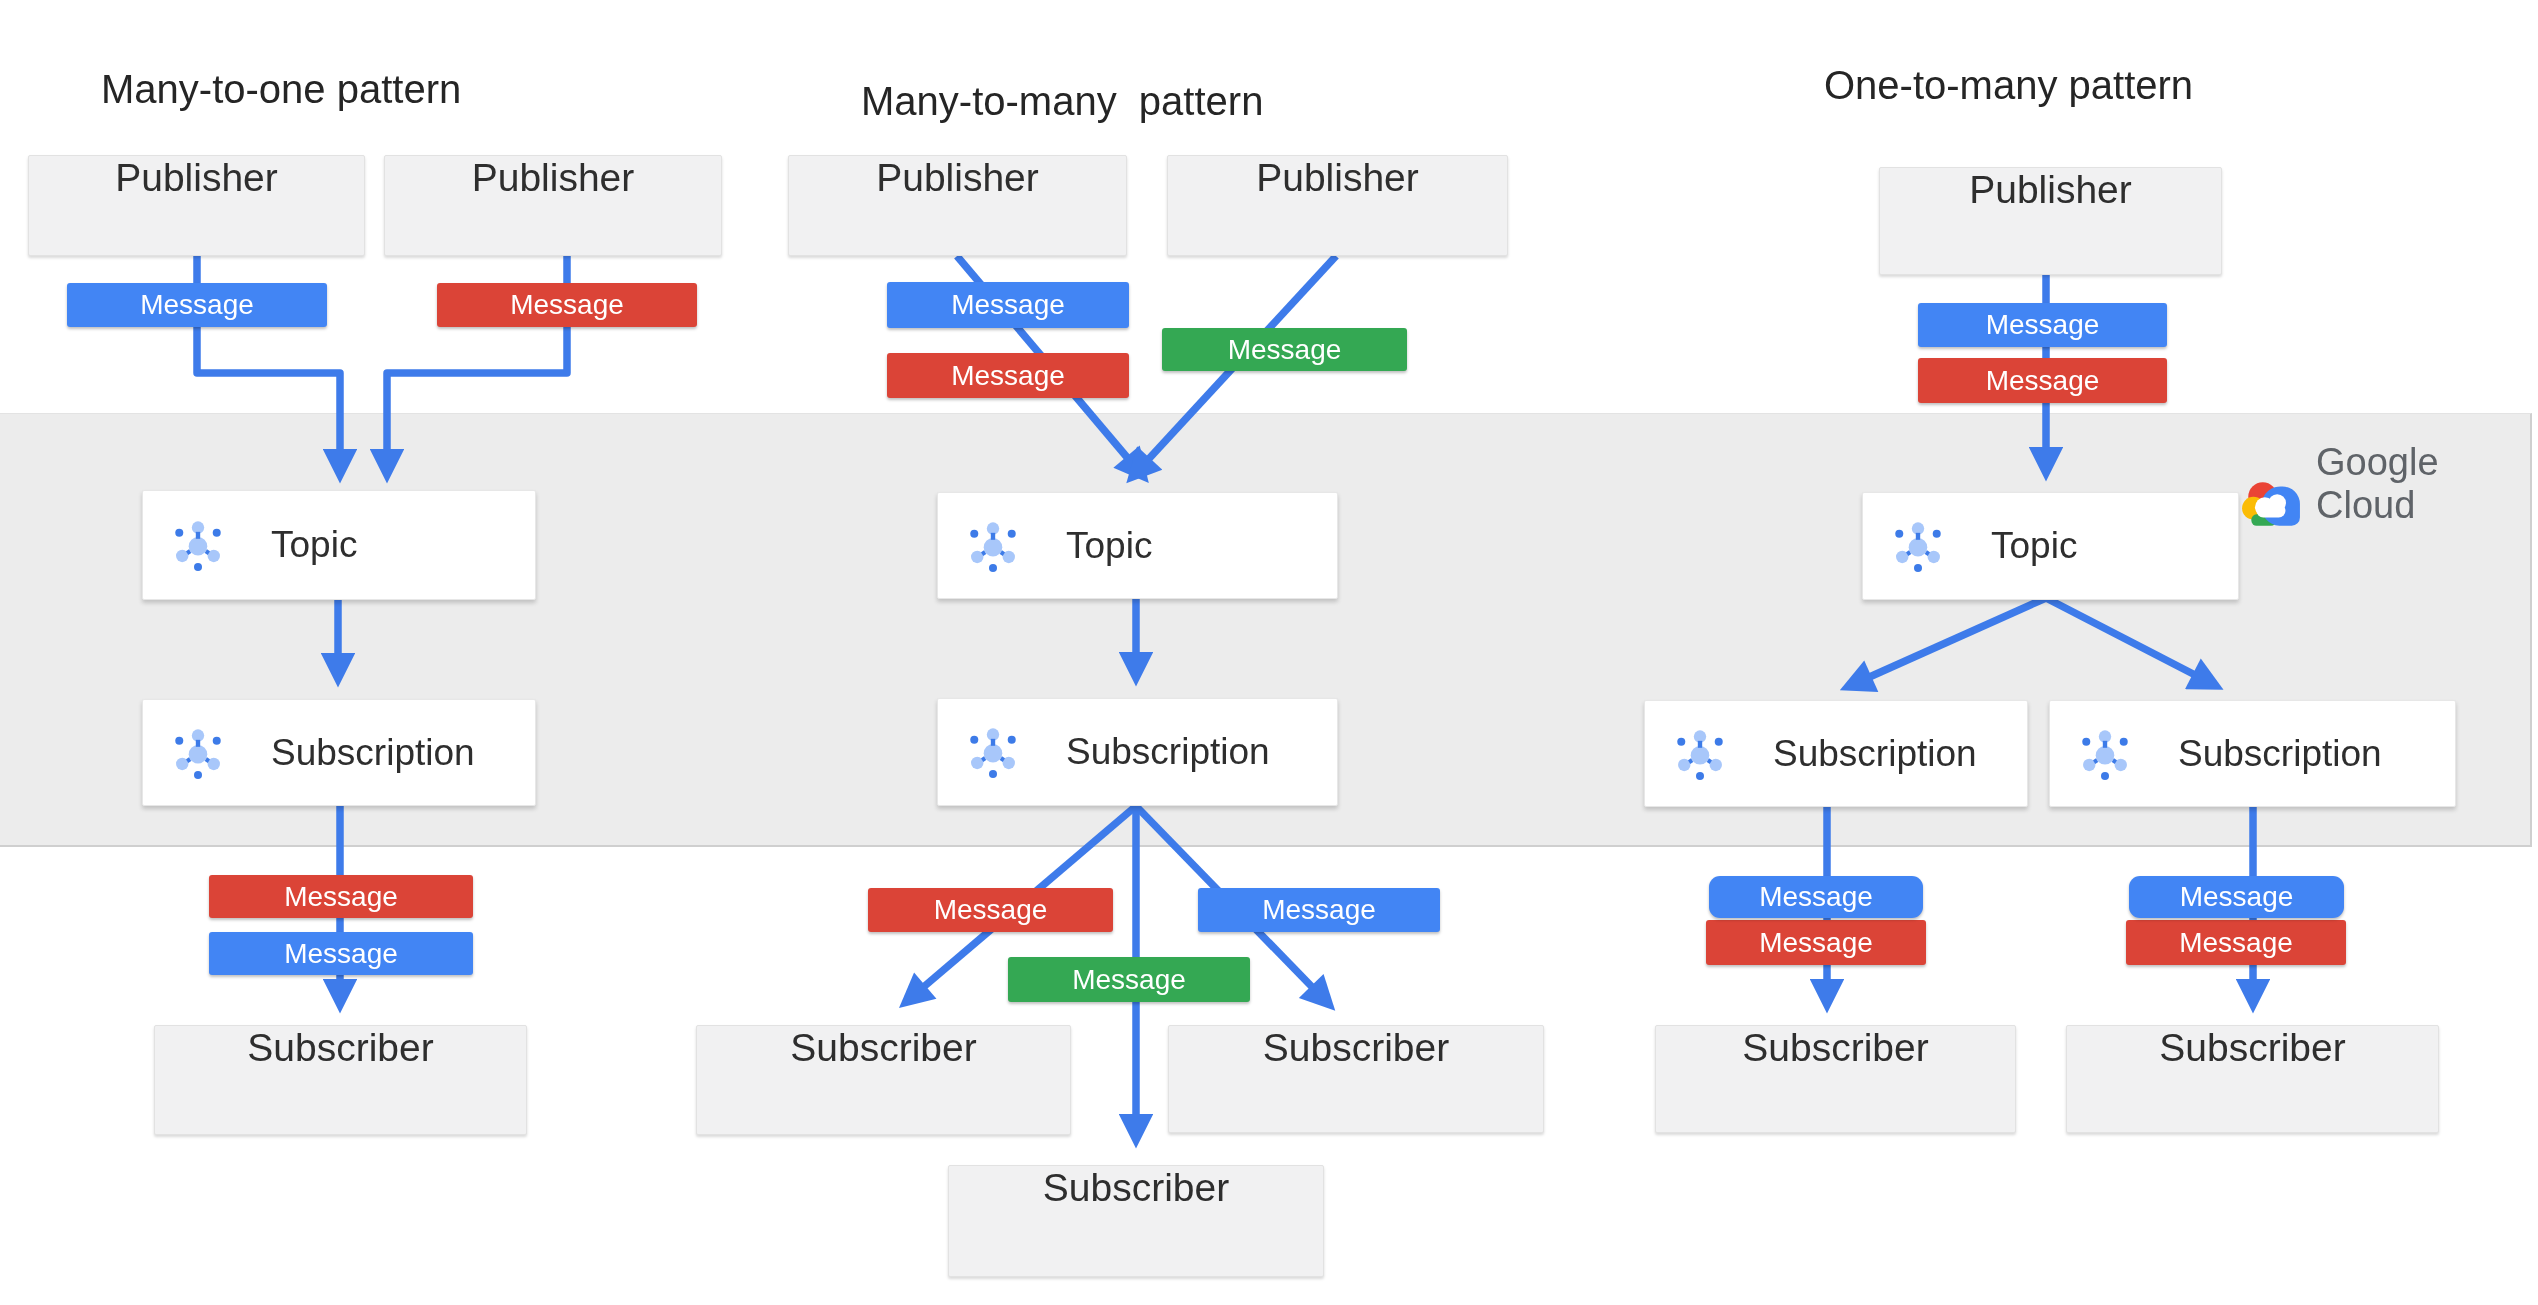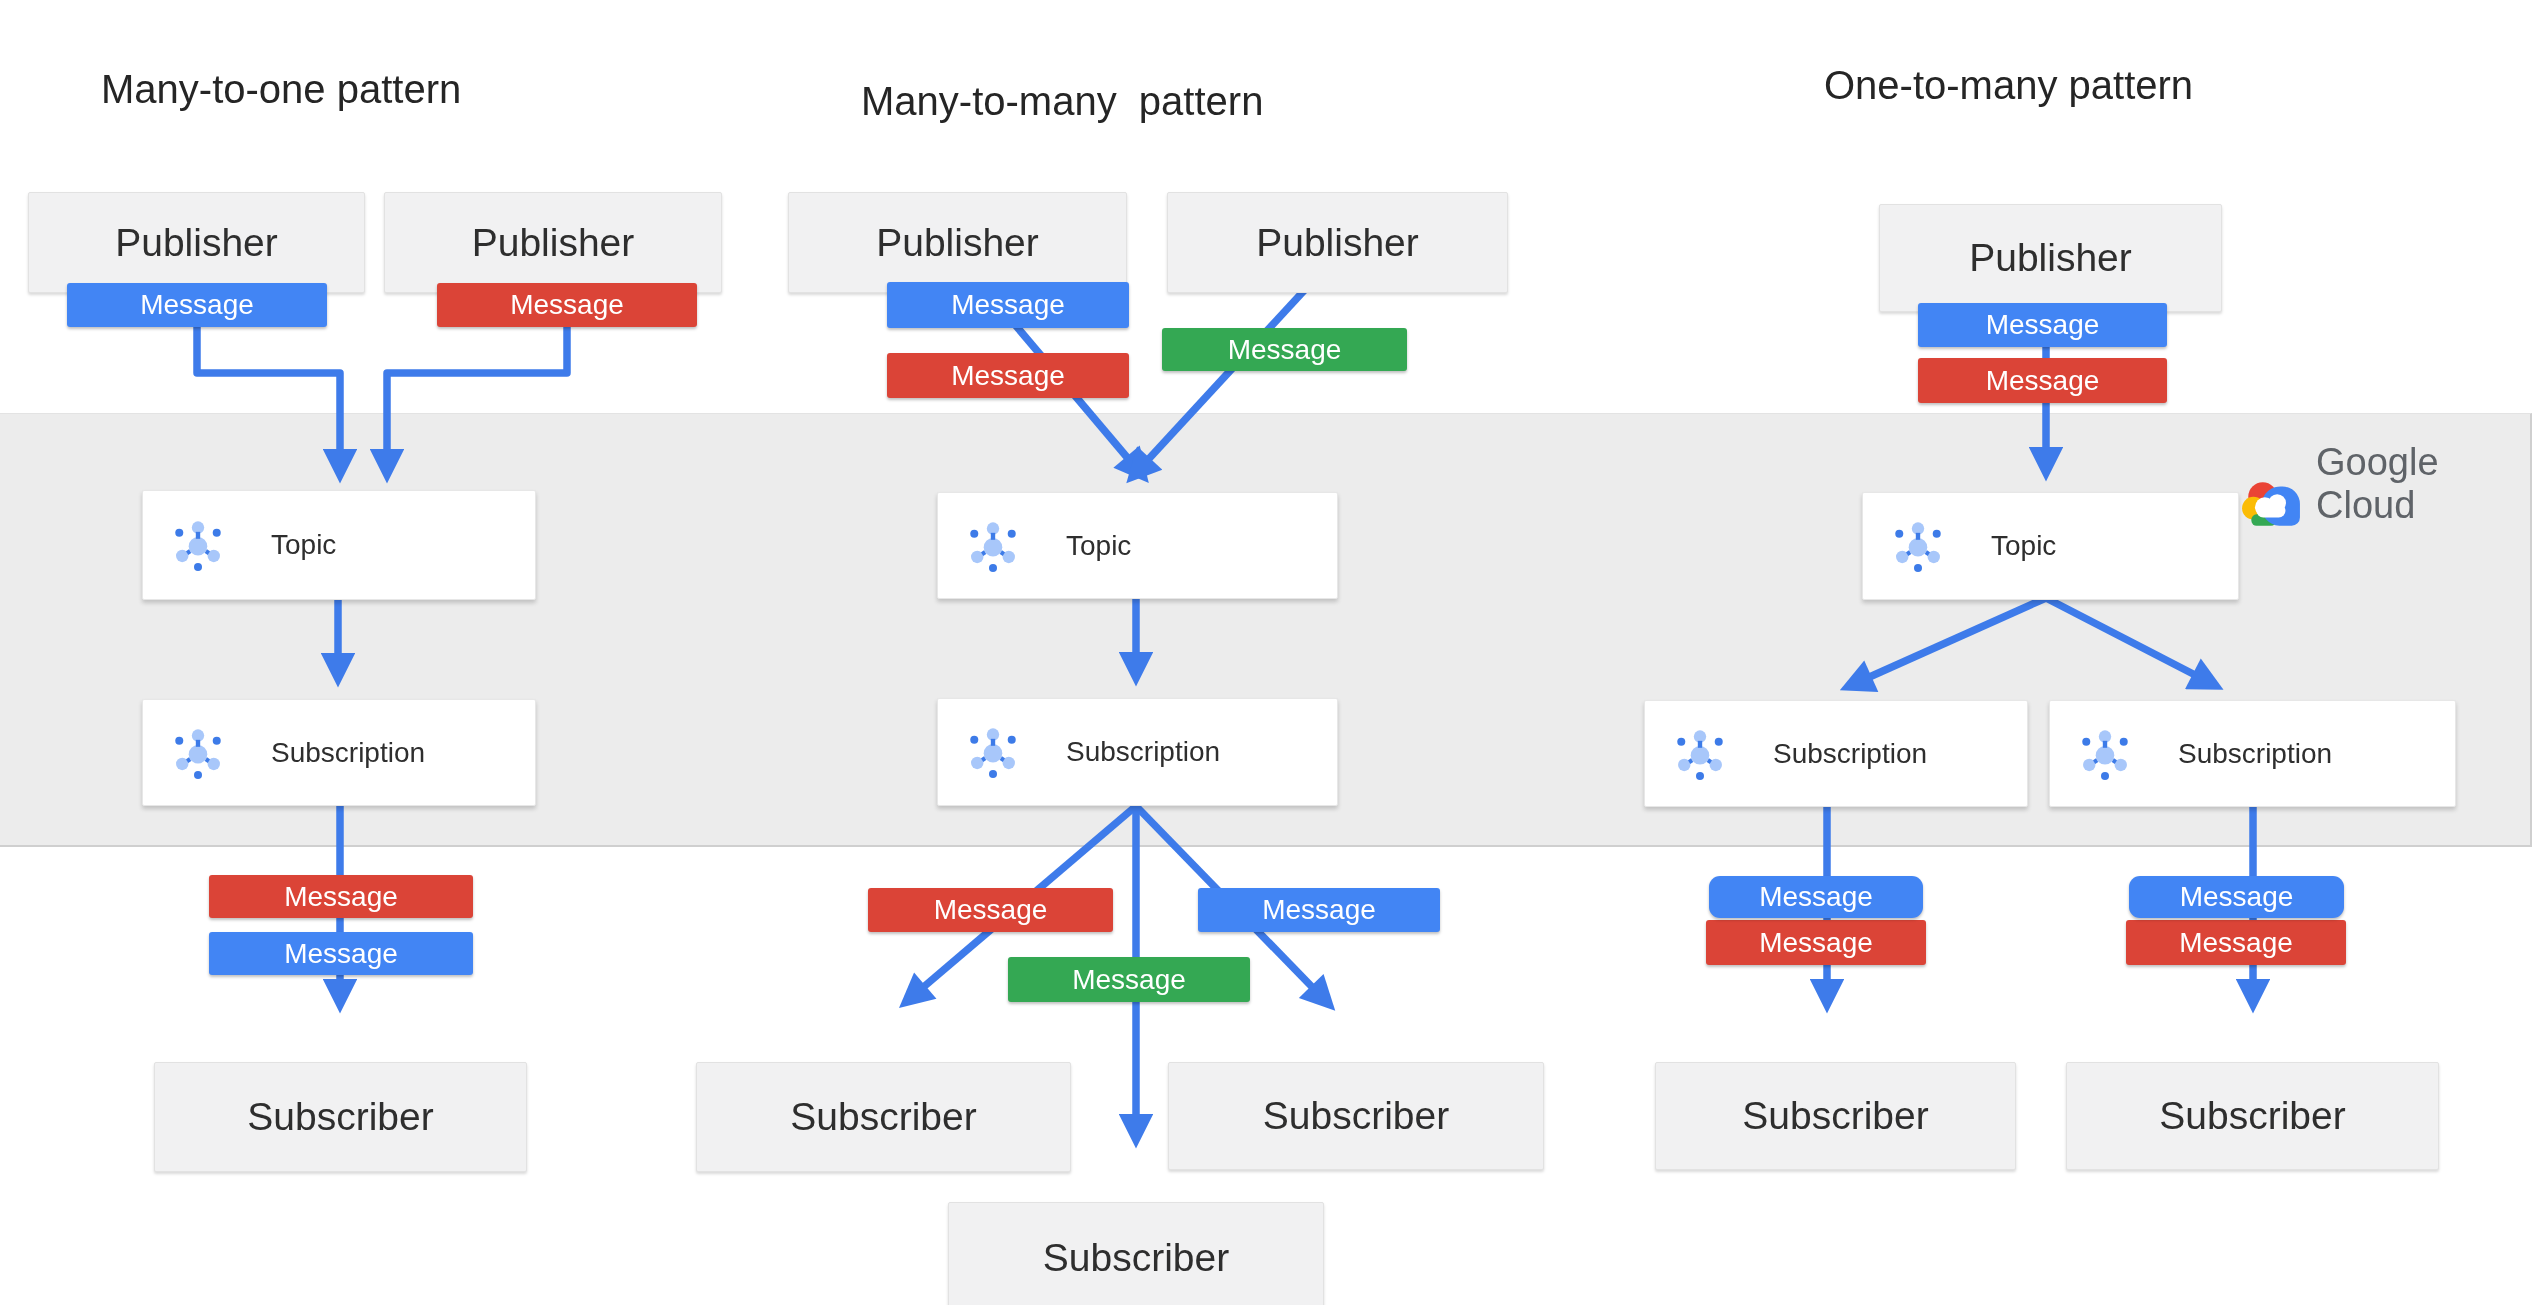--- a/index.html
+++ b/index.html
@@ -12,25 +12,25 @@
         border-top:1px solid #E3E3E3;z-index:0;}
 
   .arrow-layer{position:absolute;left:0;top:0;z-index:1;}
   .arrow-layer path{stroke:var(--arrow-blue,#3E7BEA);stroke-width:7.5;fill:none;stroke-linejoin:round;}
 
   .title{position:absolute;font-size:40px;line-height:42px;text-align:left;
          white-space:pre;color:var(--title-text,#252525);z-index:2;}
 
   .gbox{position:absolute;background:var(--box-gray,#F1F1F2);border:1px solid #E2E2E2;
         border-radius:2px;box-shadow:0 2px 3px rgba(0,0,0,.15);
-        display:flex;align-items:center;justify-content:center;
-        font-size:39px;color:#2E2E2E;z-index:2;margin-top:37px;}
+        display:flex;align-items:flex-start;justify-content:center;
+        font-size:39px;color:#2E2E2E;z-index:2;}
   .wbox{position:absolute;background:var(--box-white,#FFFFFF);border:1px solid #E7E7E7;
         border-radius:2px;box-shadow:0 3px 4px rgba(0,0,0,.18);
-        display:flex;align-items:center;font-size:28px;color:#2E2E2E;z-index:2;}
+        display:flex;align-items:center;font-size:37px;color:#2E2E2E;z-index:2;}
   .wbox .psicon{width:62px;height:62px;margin-left:24px;flex:0 0 auto;}
   .wbox .lbl{margin-left:42px;}
 
   .badge{position:absolute;display:flex;align-items:center;justify-content:center;
          color:#fff;font-size:28px;border-radius:3px;z-index:3;
          box-shadow:0 2px 3px rgba(0,0,0,.25);}
   .badge.blue{background:var(--message-blue,#4285F4);}
   .badge.red{background:var(--message-red,#DB4437);}
   .badge.green{background:var(--message-green,#34A853);}
   .badge.round{border-radius:11px;z-index:4;}

